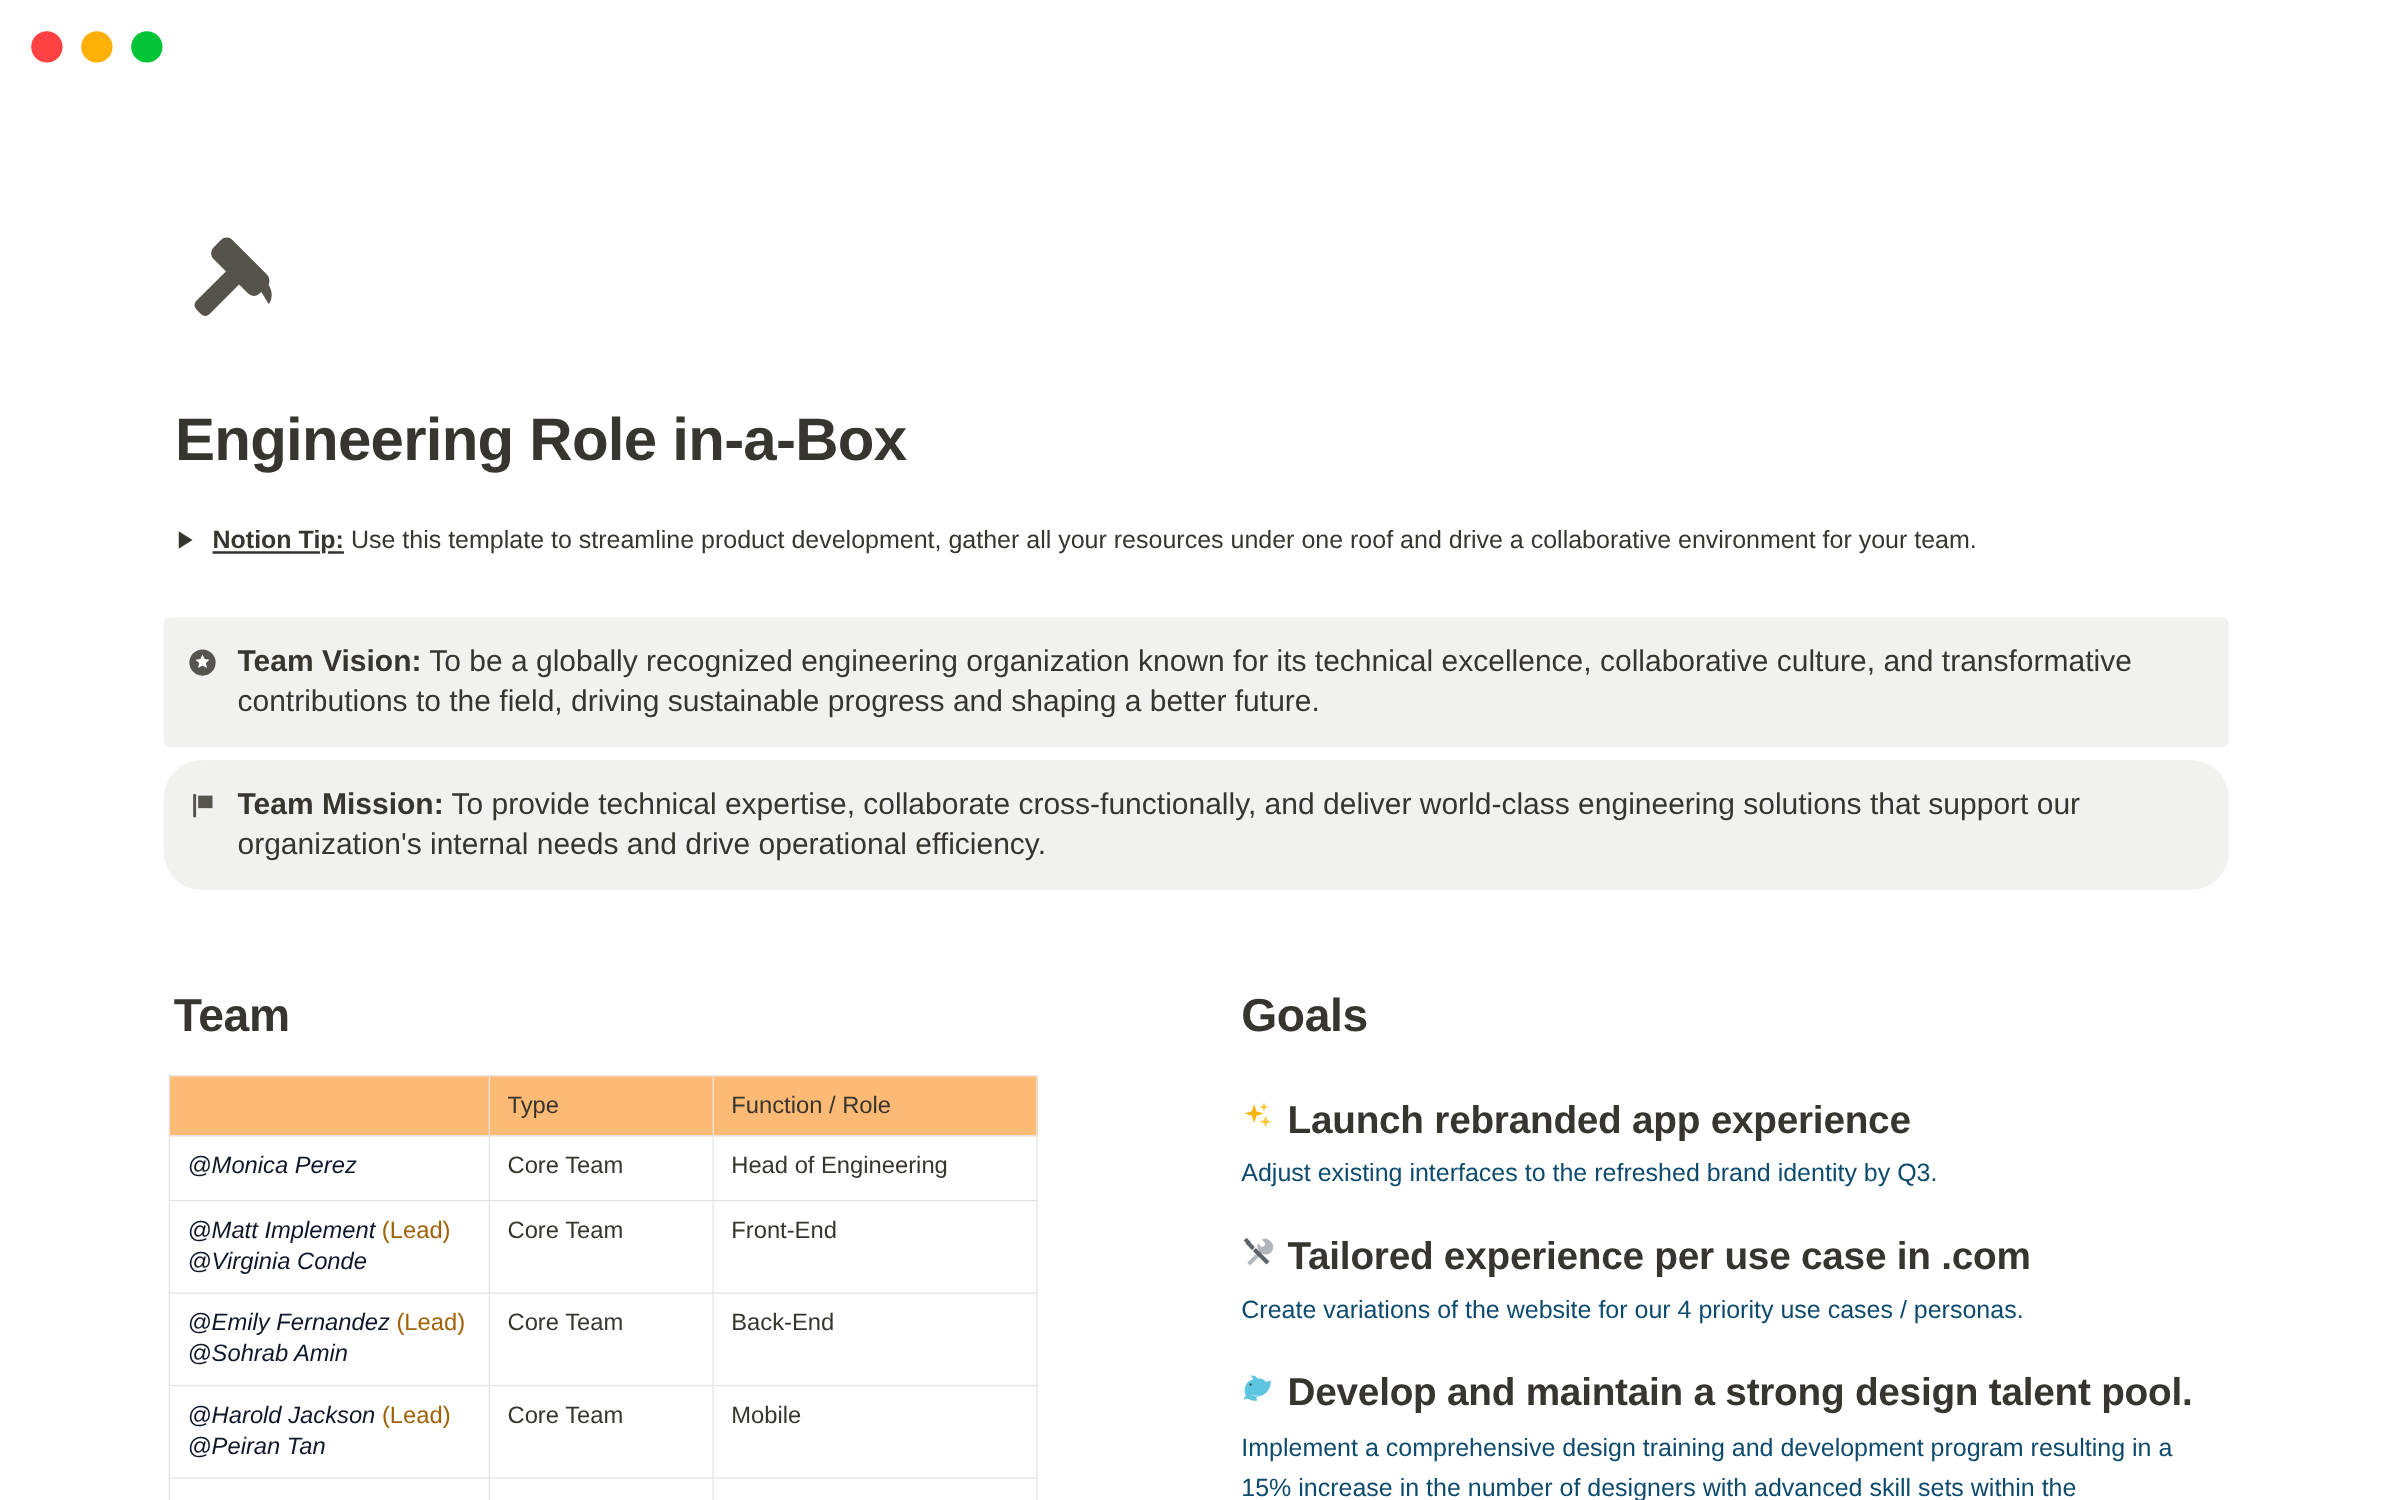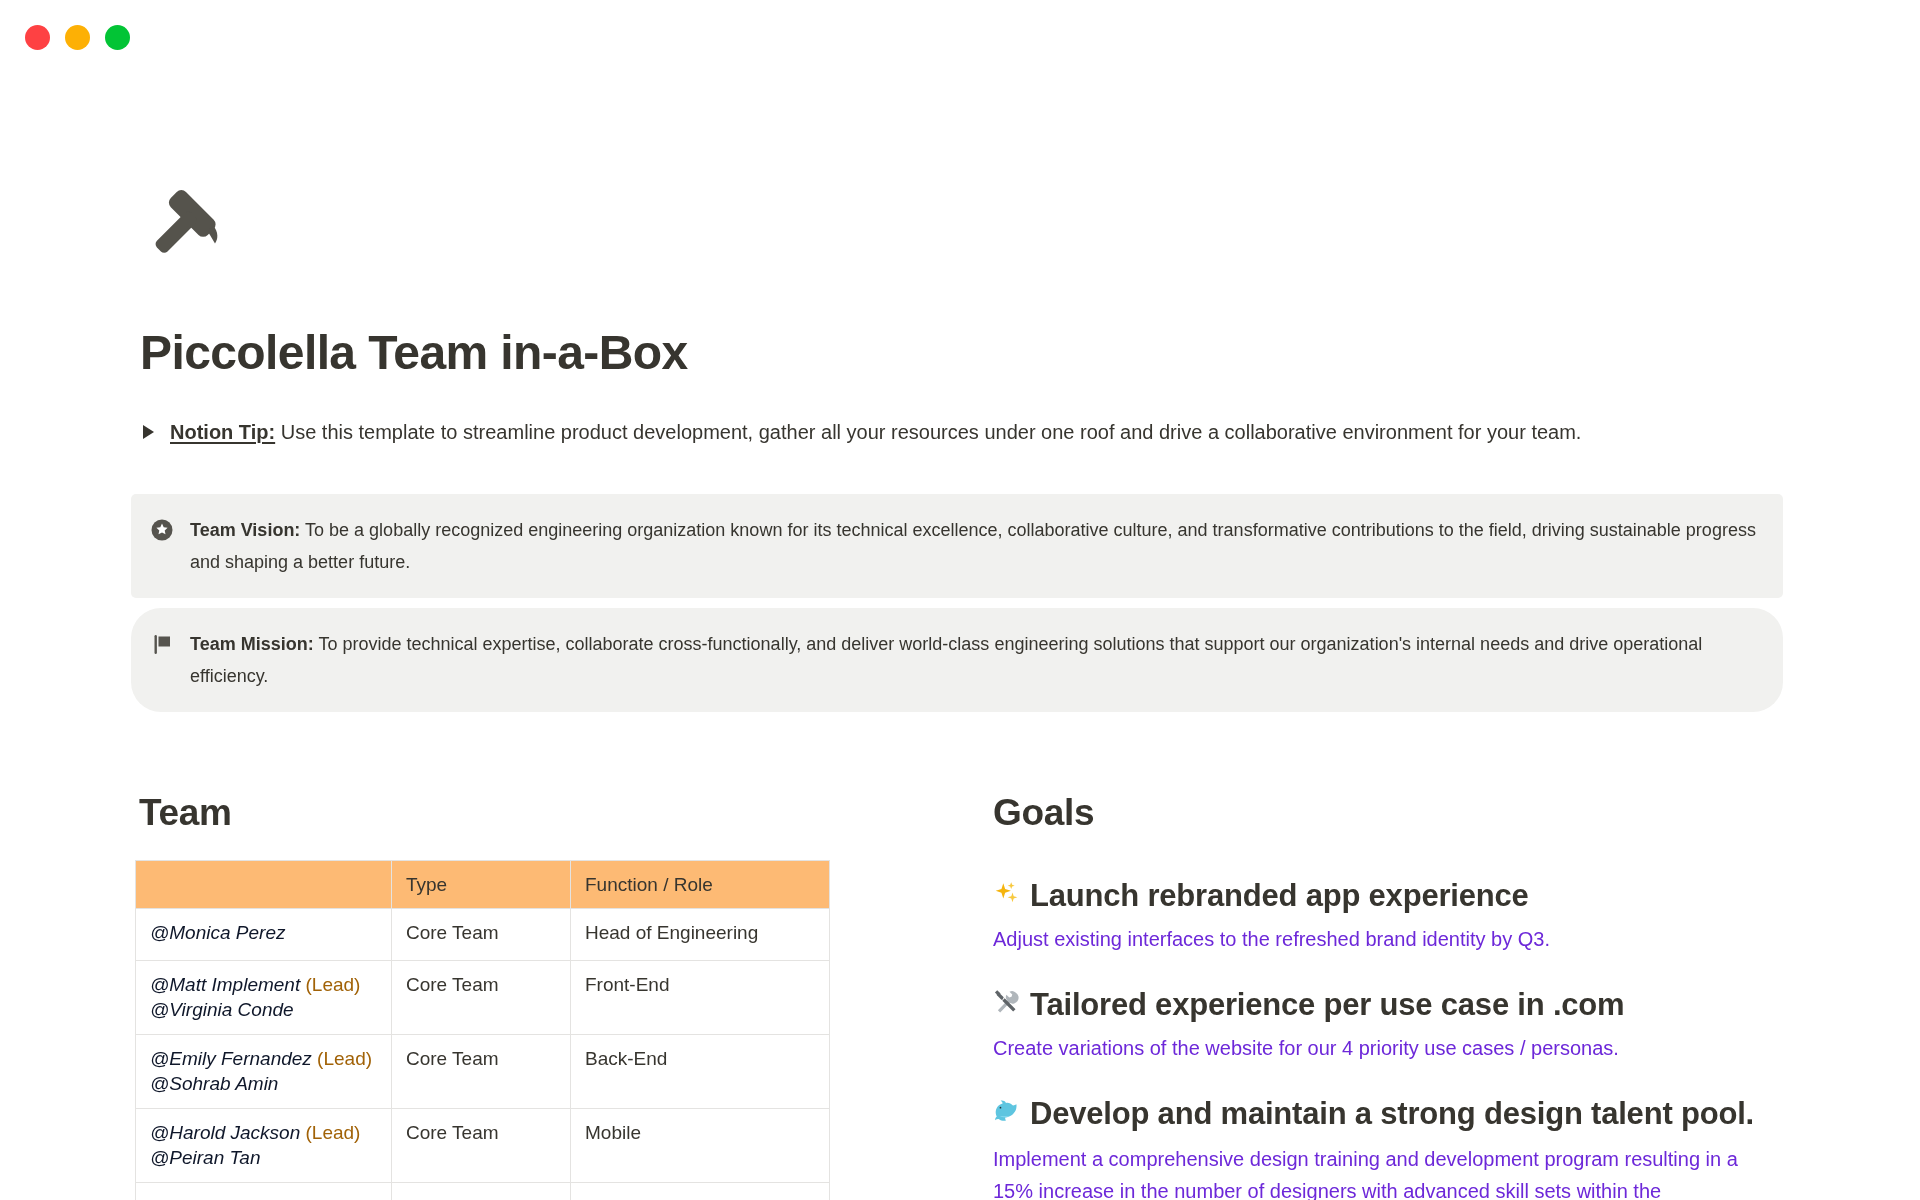--- a/index.html
+++ b/index.html
@@ -42,21 +42,21 @@
   .callout {
     background: #F1F1EF; border-radius: 5px;
     margin-left: -8px; margin-right: -4px;
     padding: 20px 24px 20px 19px;
     display: flex; align-items: flex-start;
   }
   .callout.first { margin-top: 47px; }
   .callout + .callout { margin-top: 10px; border-radius: 30px; }
   .callout-icon { width: 24px; height: 24px; flex: 0 0 auto; margin: 4px 16px 0 0; }
   .callout-icon svg { width: 100%; height: 100%; display: block; }
-  .callout-text { font-size: 18px; line-height: 32px; }
+  .callout-text { font-size: 24px; line-height: 32px; }
   .callout-text b { font-weight: 700; }
 
   .cols { display: grid; grid-template-columns: 812px 786px; column-gap: 42px; margin-top: 78px; }
 
   h2.section { font-size: 37px; line-height: 46px; font-weight: 700; letter-spacing: -0.3px; }
 
   table.team {
     margin-top: 24px; margin-left: -4px;
     border-collapse: collapse; table-layout: fixed; width: 694px;
     font-size: 19px;
@@ -74,21 +74,21 @@
   .suffix { color: #a16207; }
 
   .goal { margin-top: 34px; }
   .goal.first { margin-top: 44px; }
   .goal h3 {
     font-size: 31px; line-height: 31px; font-weight: 700;
     display: flex; align-items: flex-start; gap: 11px; letter-spacing: -0.2px;
   }
   .gicon { width: 26px; height: 26px; flex: 0 0 auto; }
   .gicon svg { width: 100%; height: 100%; display: block; }
-  .gdesc { margin-top: 13px; font-size: 20px; line-height: 31px; color: #6d28d9; }
+  .gdesc { margin-top: 13px; font-size: 20px; line-height: 31px; color: #0c4a6e; }
   .goal.last .gdesc { line-height: 32px; margin-top: 14px; }
 </style>
 </head>
 <body>
 
 <div class="traffic-lights">
   <span class="dot red"></span>
   <span class="dot yellow"></span>
   <span class="dot green"></span>
 </div>
@@ -98,21 +98,21 @@
   <div class="page-icon">
     <svg viewBox="0 0 90 90" xmlns="http://www.w3.org/2000/svg">
       <g fill="#55534C" transform="rotate(45 45 45)">
         <rect x="16" y="20" width="56" height="23" rx="7"></rect>
         <rect x="38" y="32" width="16" height="52" rx="5"></rect>
         <path d="M70 25c8 1 13 6 14 12l-12-3c-2-.5-3-2-3-4z"></path>
       </g>
     </svg>
   </div>
 
-  <h1 class="title">Piccolella Team in-a-Box</h1>
+  <h1 class="title">Engineering Role in-a-Box</h1>
 
   <div class="tip">
     <span class="tri"></span>
     <p class="tip-text"><span class="tip-label">Notion Tip:</span> <span>Use this template to streamline product development, gather all your resources under one roof and drive a collaborative environment for your team.</span></p>
   </div>
 
   <div class="callout first">
     <span class="callout-icon">
       <svg viewBox="0 0 24 24" xmlns="http://www.w3.org/2000/svg">
         <circle cx="12" cy="12" r="10.5" fill="#56544E"></circle>

